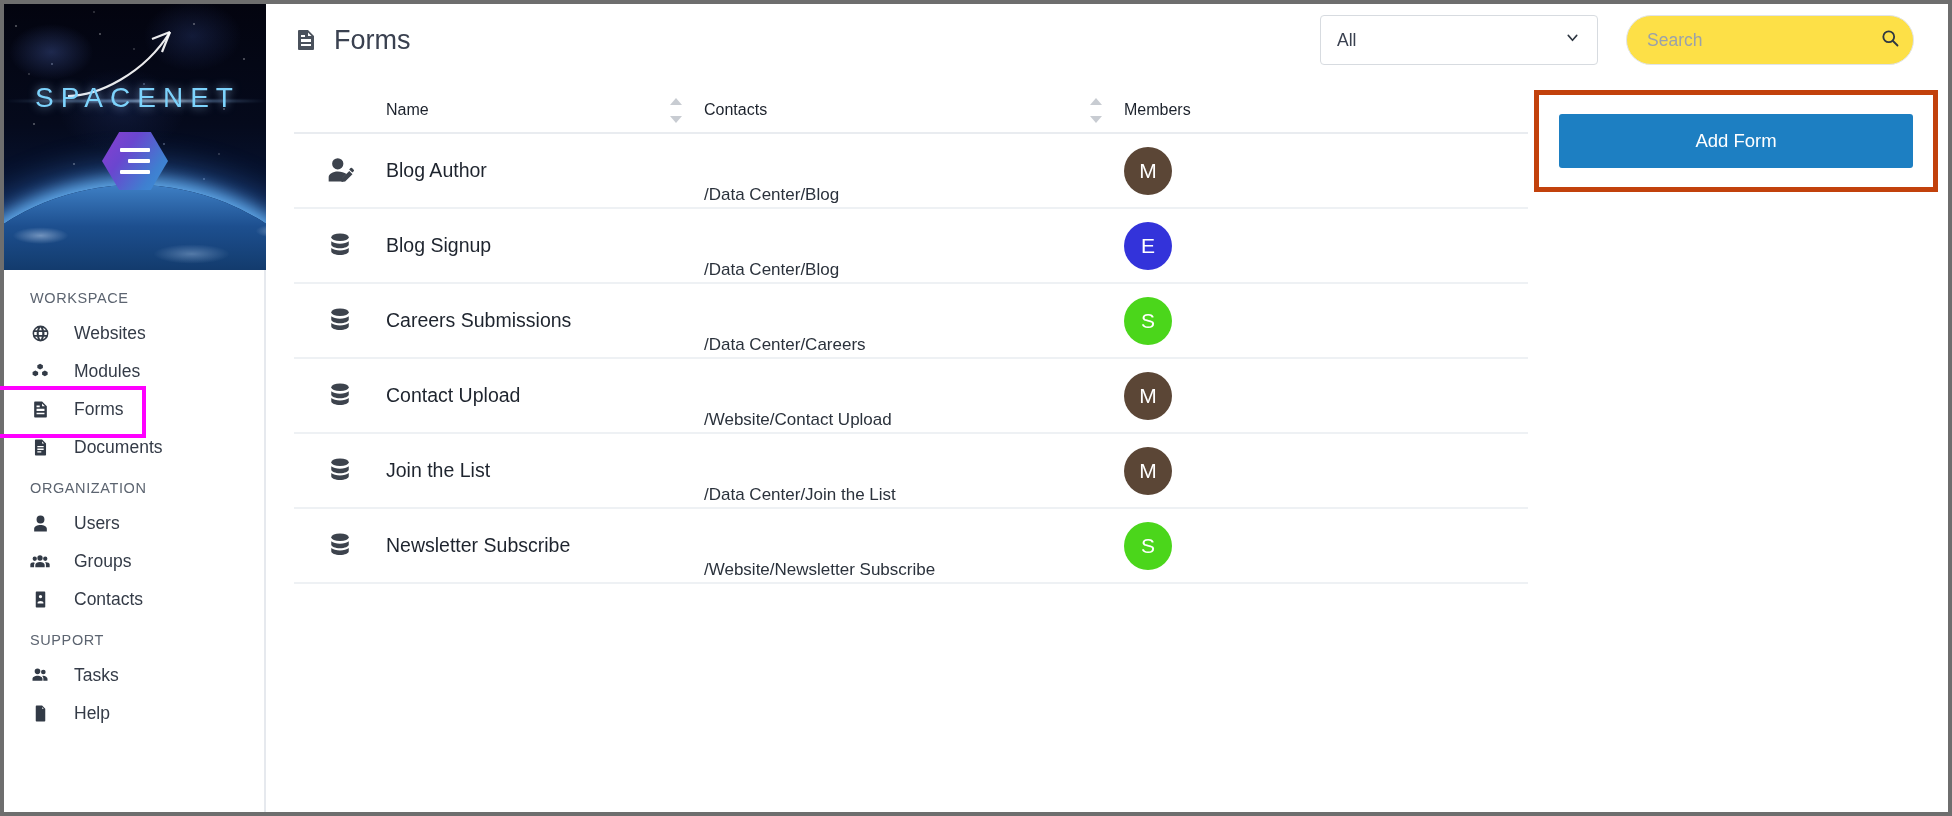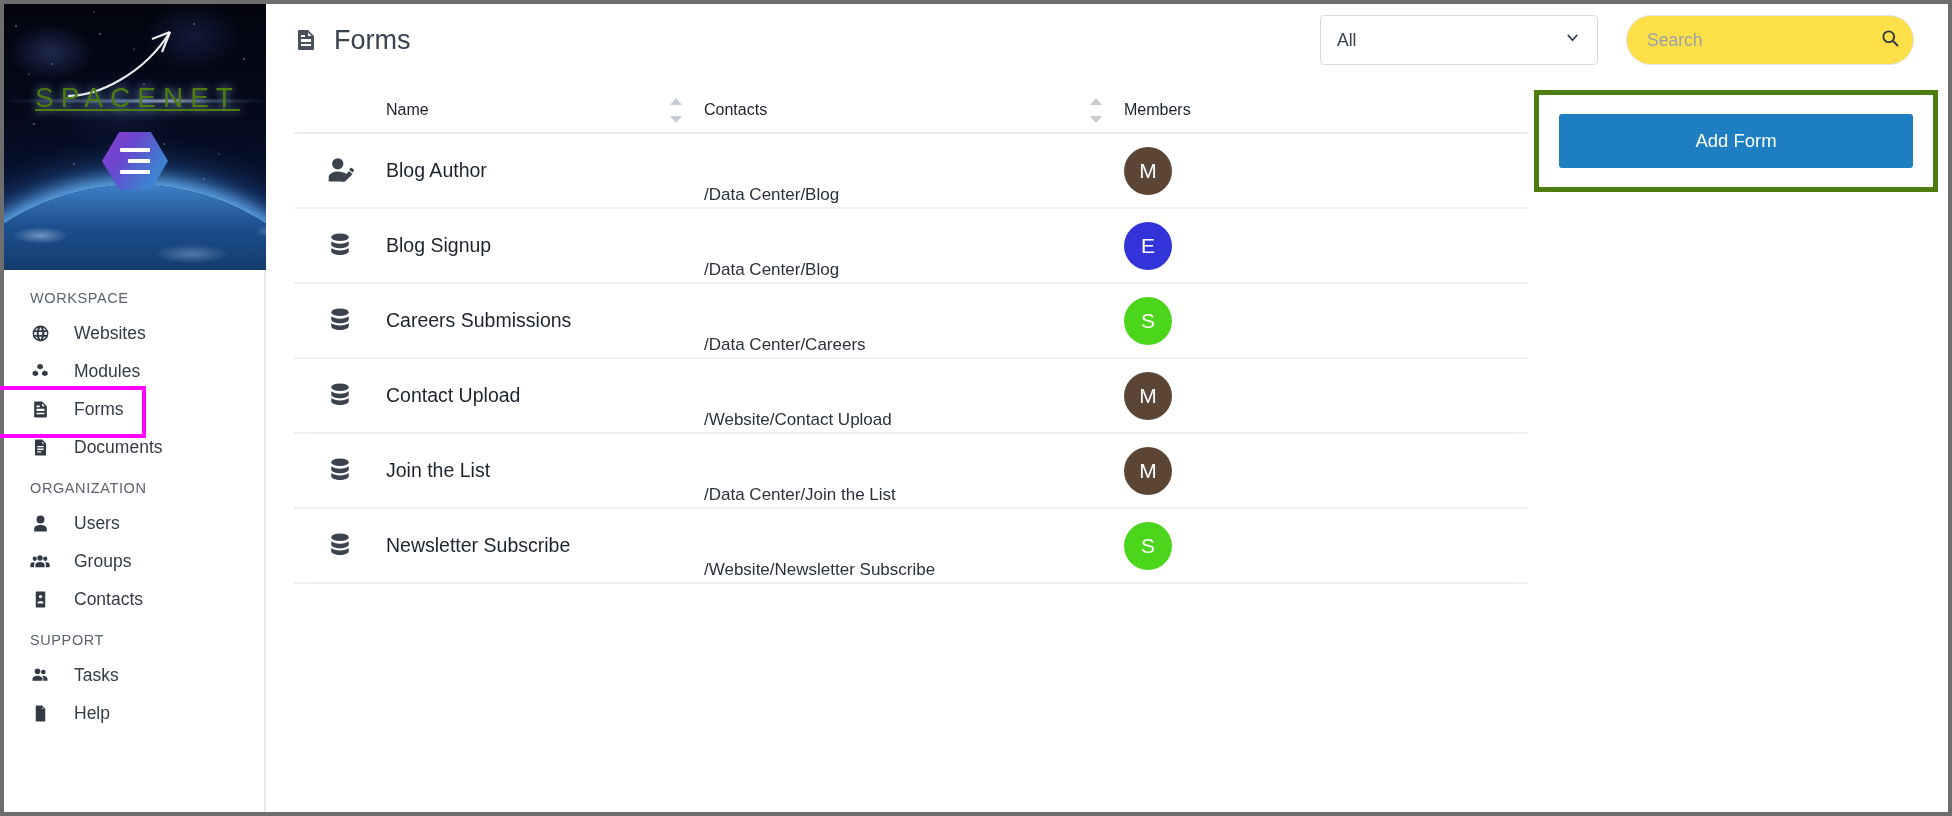--- a/index.html
+++ b/index.html
@@ -96,24 +96,23 @@
   }
   .brand-wrap {
     position: absolute;
     left: 0; right: 0; top: 78px;
     text-align: center;
   }
   .brand-text {
     font-family: "Liberation Sans", sans-serif;
     font-size: 28px;
     letter-spacing: 7px;
-    color: #4d7c0f;
+    color: #7dd3fc;
     text-shadow: 0 0 10px rgba(170,210,255,.75);
     padding-left: 5px;
-    text-decoration: underline;
   }
   .swoosh {
     position: absolute;
     left: 62px; top: 18px;
     width: 125px; height: 78px;
     pointer-events: none;
   }
   .badge {
     position: absolute;
     left: 50%; top: 128px;
@@ -249,21 +248,21 @@
     display: flex; align-items: center; justify-content: center;
     color: #fff; font-size: 21px;
   }
 
   
   .rail { flex: 1; position: relative; padding-top: 14px; }
   .addbtn-hl {
     position: relative;
     margin: 0 0 0 6px;
     width: 404px; height: 102px;
-    border: 5px solid #4d7c0f;
+    border: 5px solid #c2410c;
     display: flex; align-items: center; justify-content: center;
   }
   .addbtn {
     width: 354px; height: 54px;
     background: #1d7fc2;
     color: #fff; font-size: 18.5px;
     border: 0; border-radius: 3px;
     cursor: pointer;
     font-family: inherit;
   }

